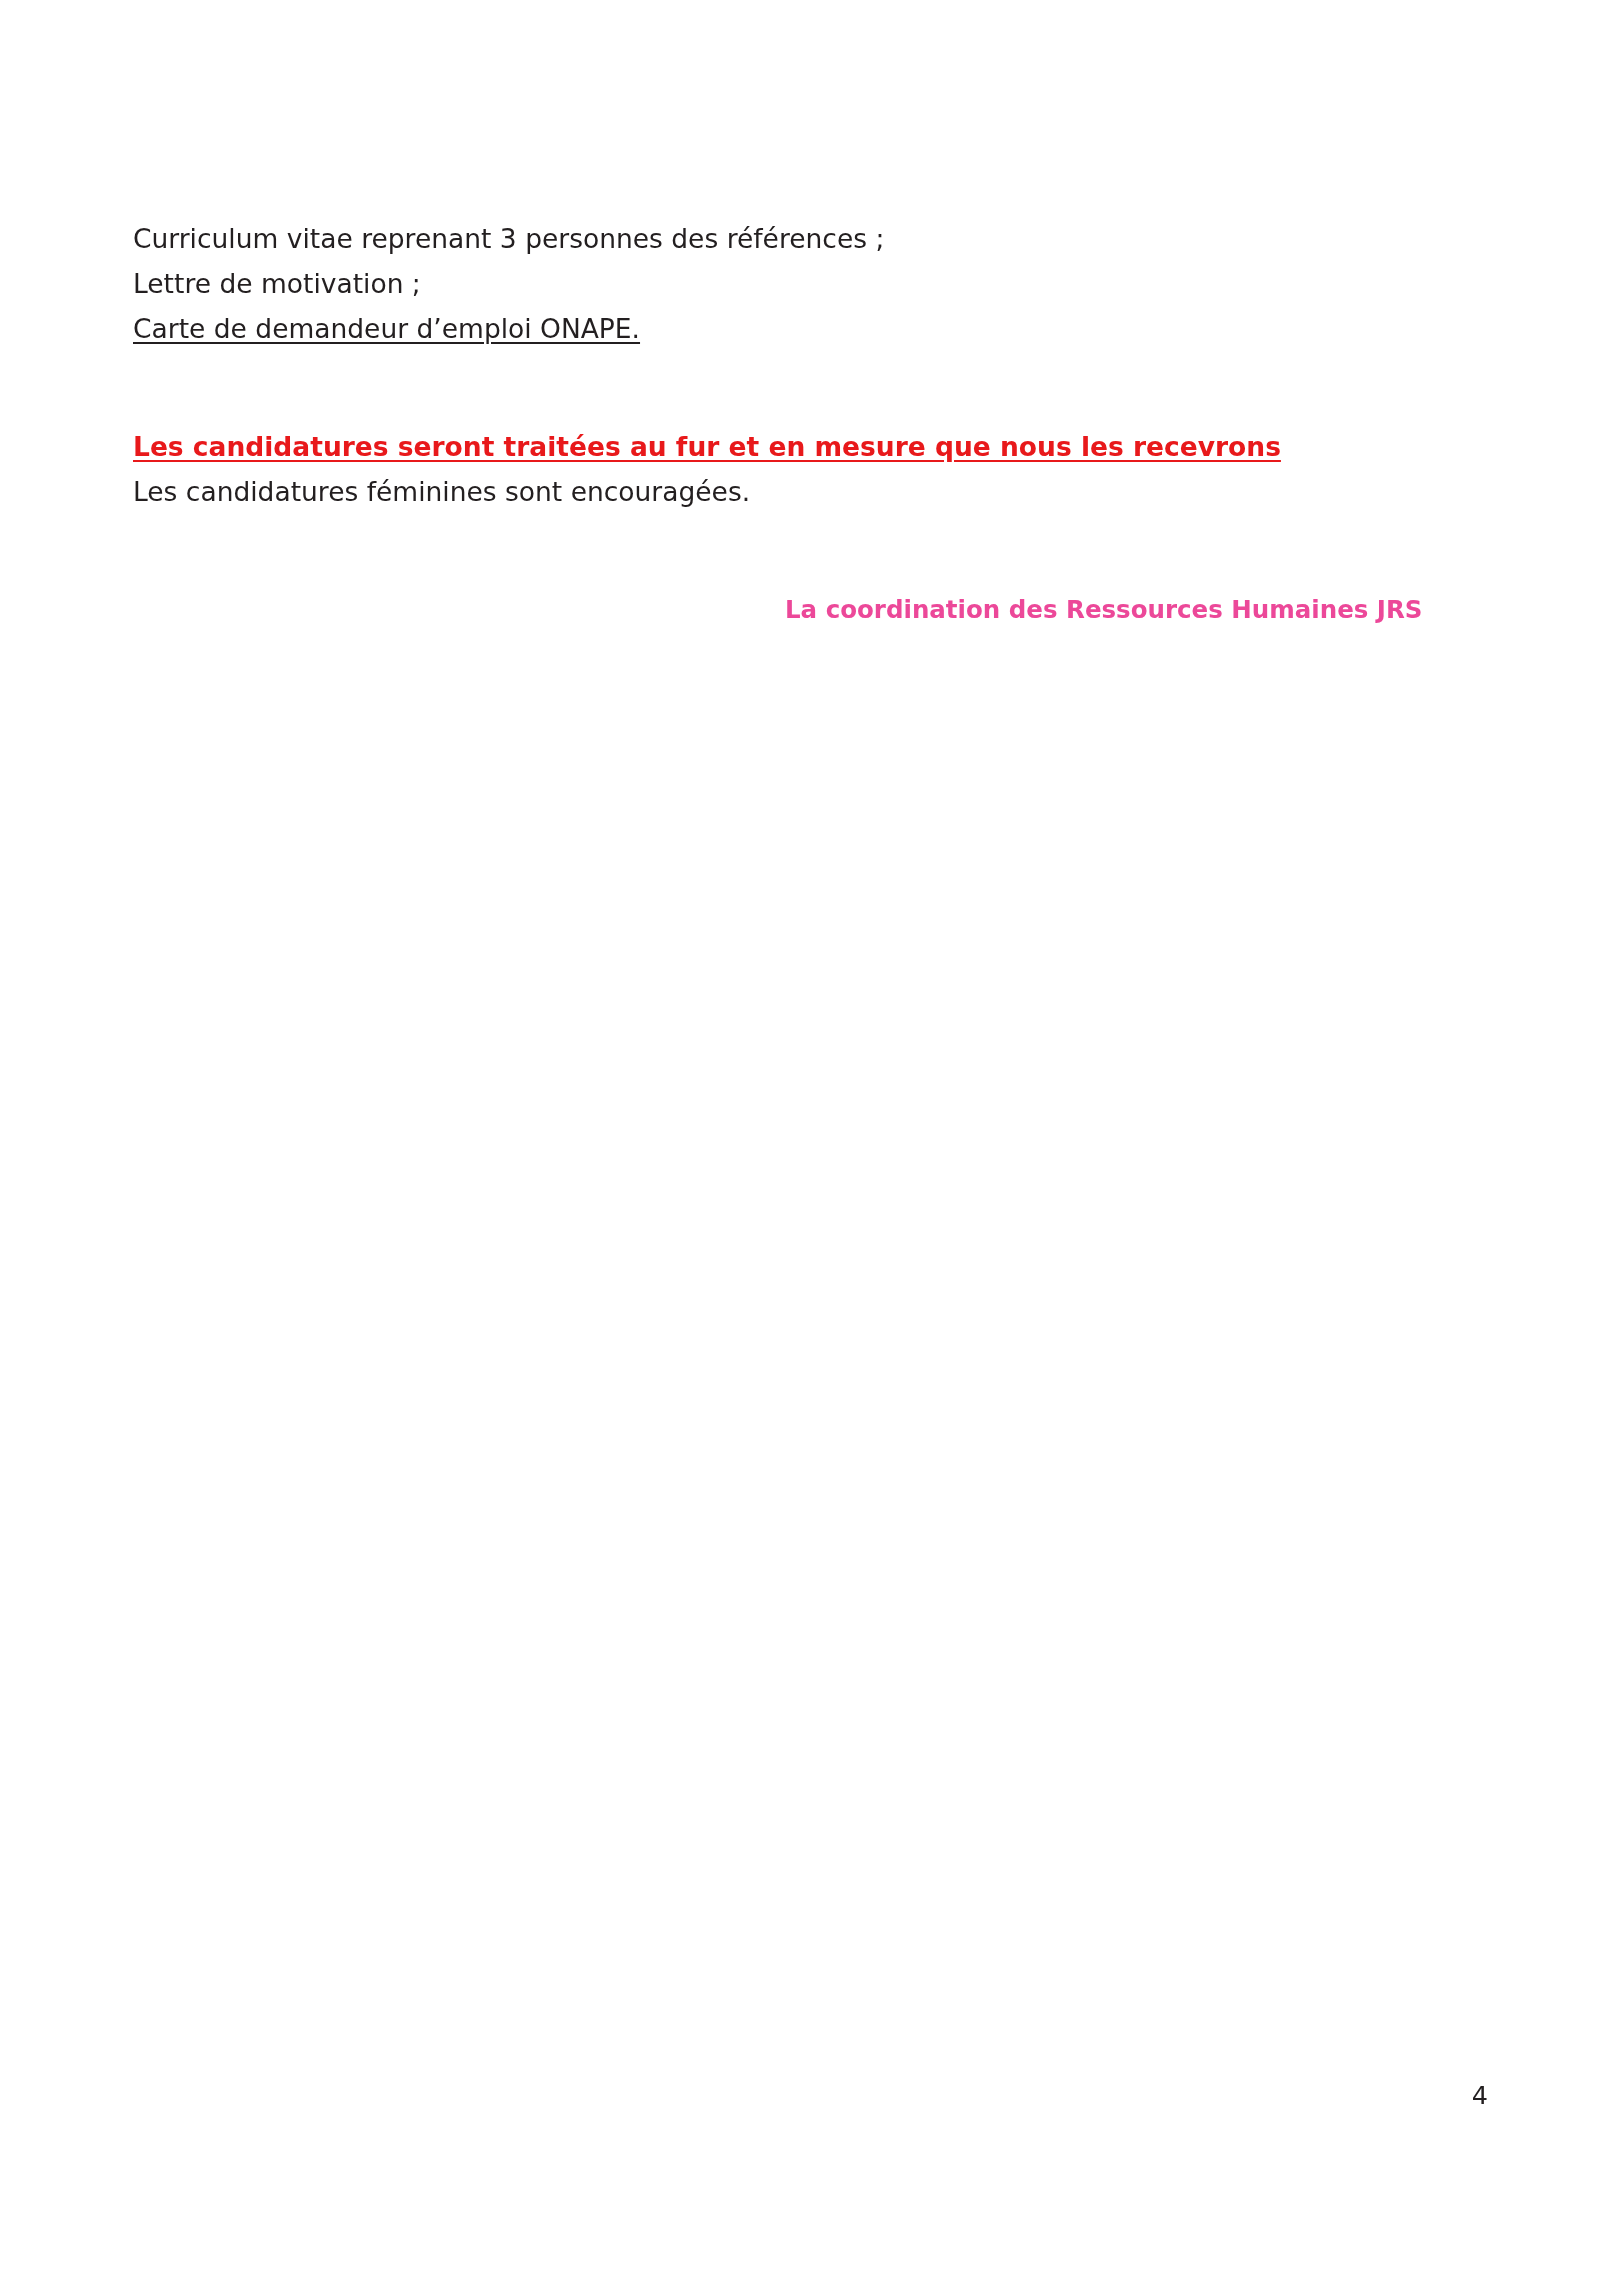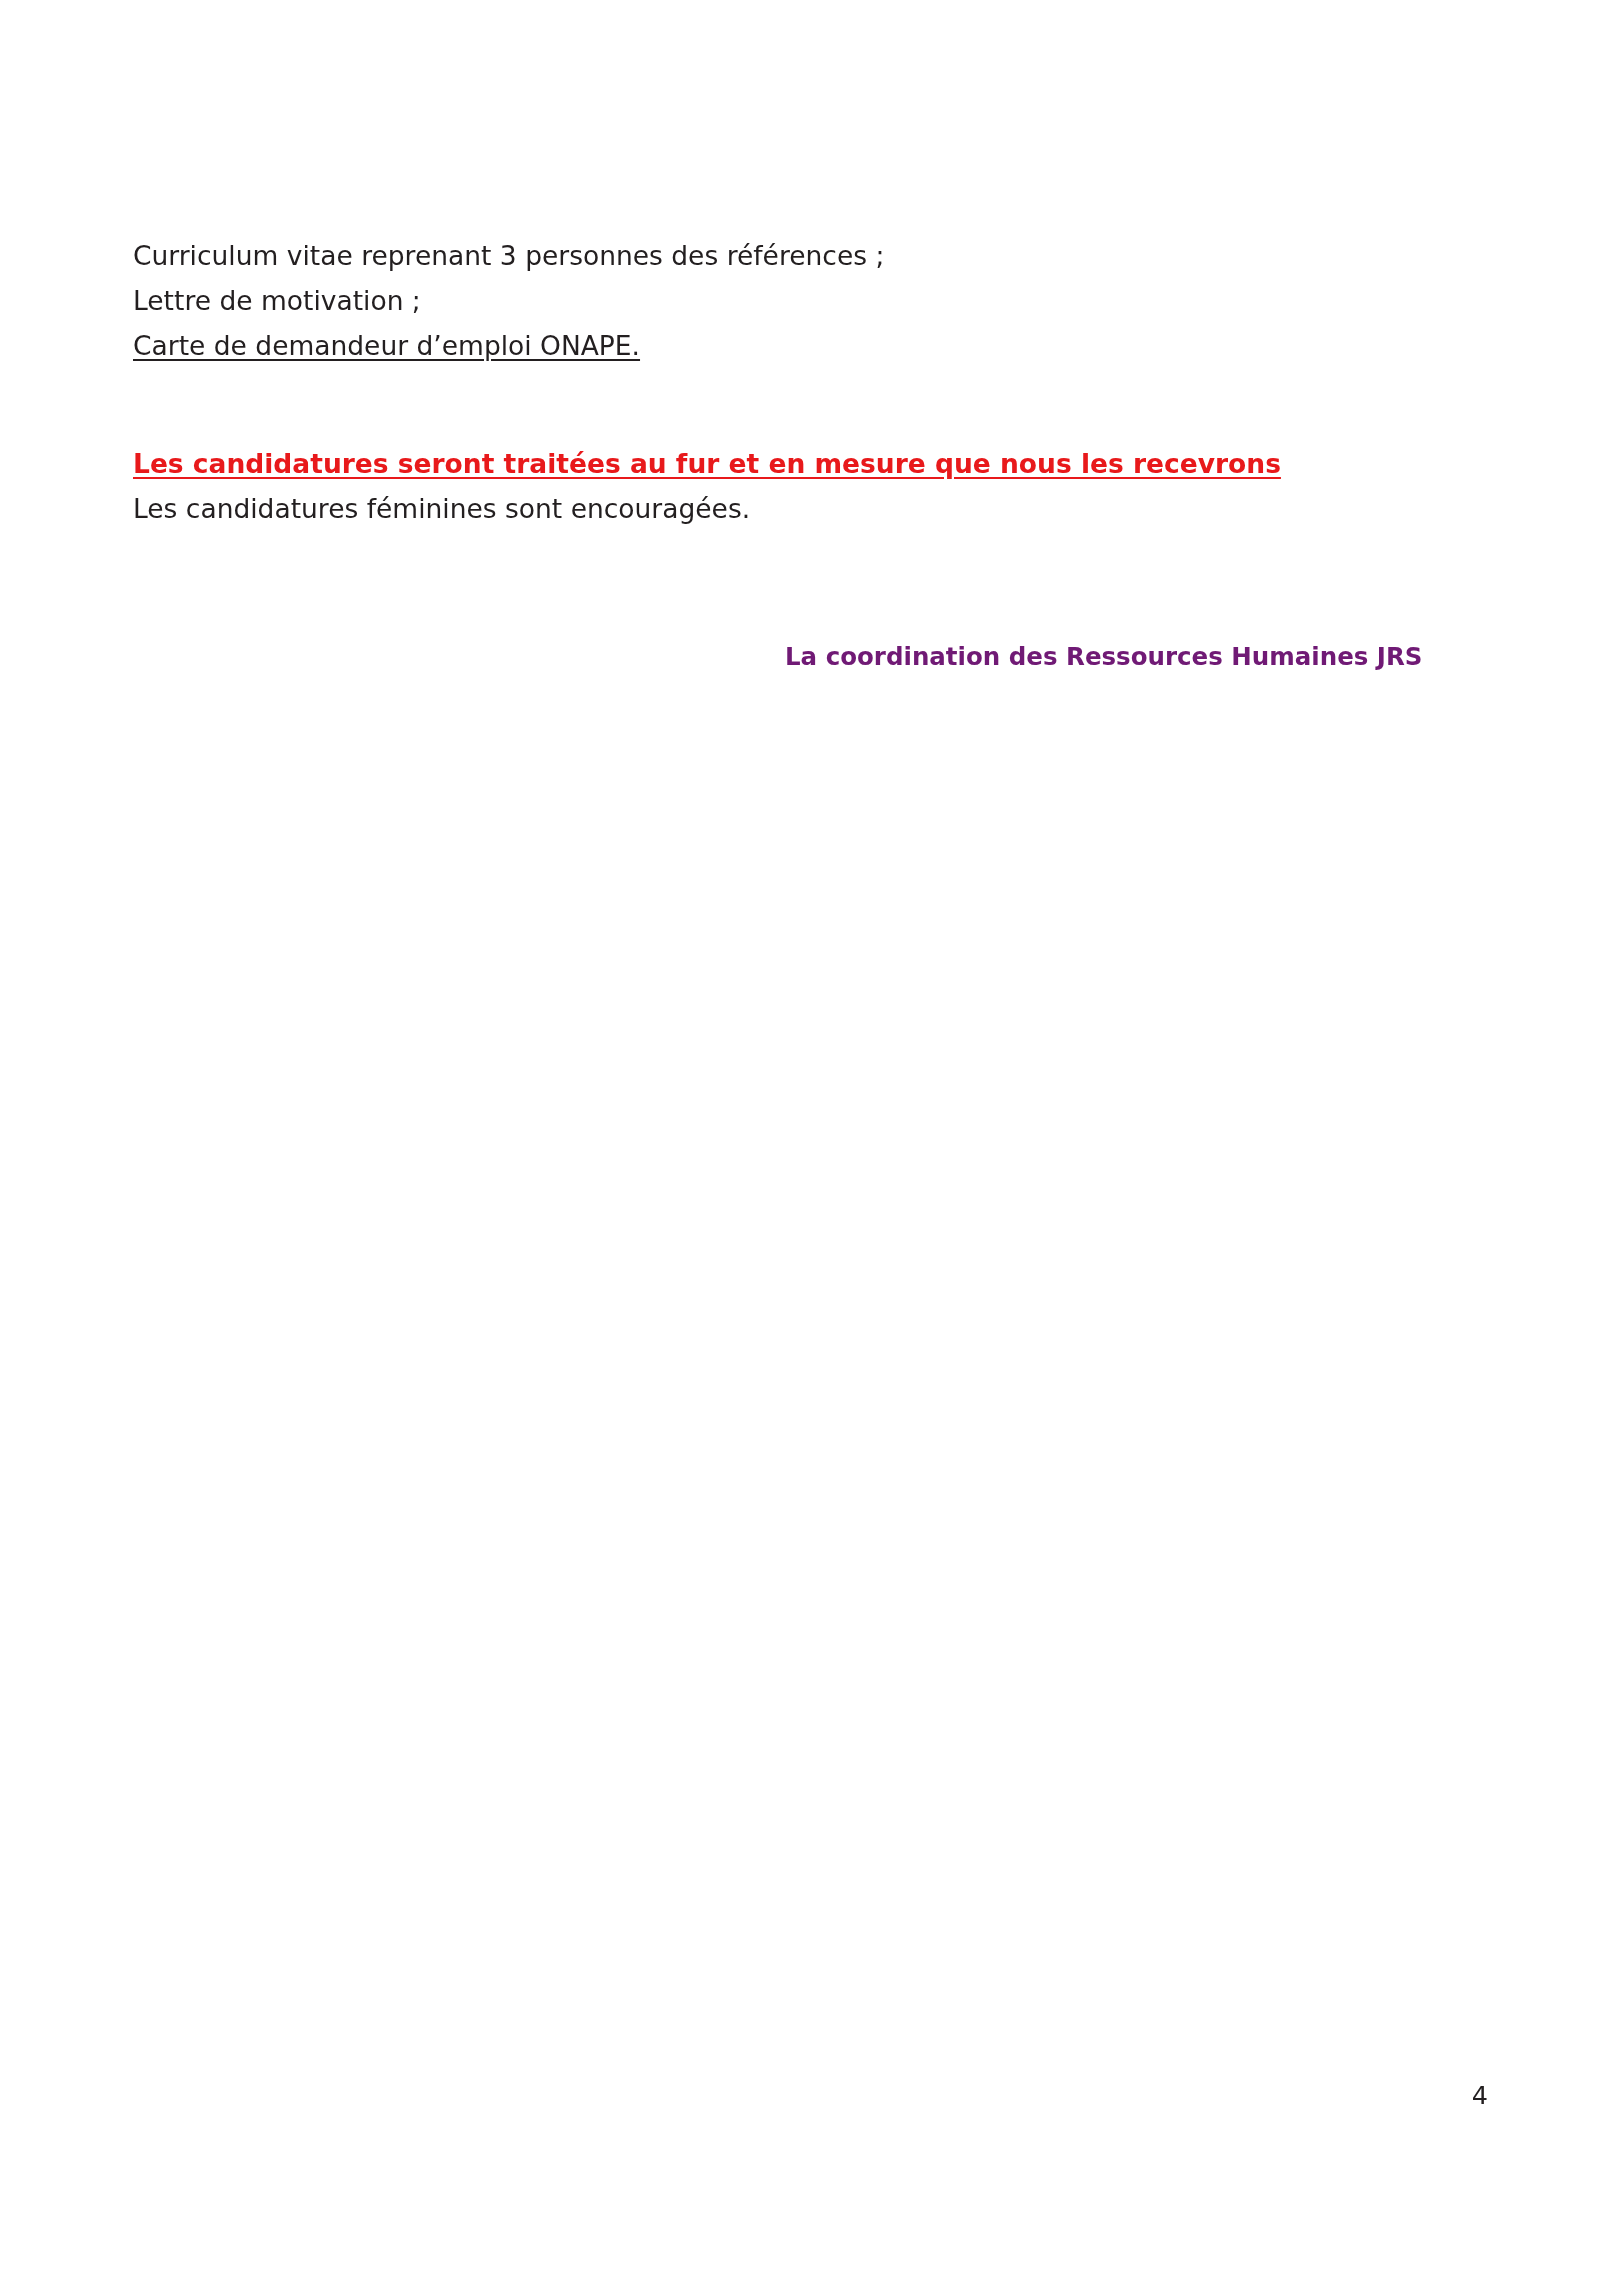--- a/index.html
+++ b/index.html
@@ -16,21 +16,21 @@
     -webkit-font-smoothing: antialiased;
   }
   .page {
     position: absolute;
     inset: 0;
     background: #ffffff;
   }
   .content {
     position: absolute;
     left: 133px;
-    top: 233px;
+    top: 216px;
     width: 1313px;
   }
   .line {
     font-size: 26.5px;
     line-height: 45px;
     color: #231f20;
     white-space: pre-wrap;
   }
   .underline {
     text-decoration: underline;
@@ -50,25 +50,25 @@
   }
   .right-line {
     margin-top: 37px;
     font-size: 26.5px;
     line-height: 45px;
     color: #231f20;
     text-align: right;
     padding-right: 23.5px;
   }
   .signature {
-    margin-top: 106px;
+    margin-top: 76px;
     font-size: 24.5px;
     line-height: 39px;
     font-weight: bold;
-    color: #701a75;
+    color: #ec4899;
     text-align: right;
     padding-right: 23.5px;
   }
   .page-number {
     position: absolute;
     left: 0;
     right: 133px;
     top: 2080px;
     text-align: right;
     font-size: 25.5px;

